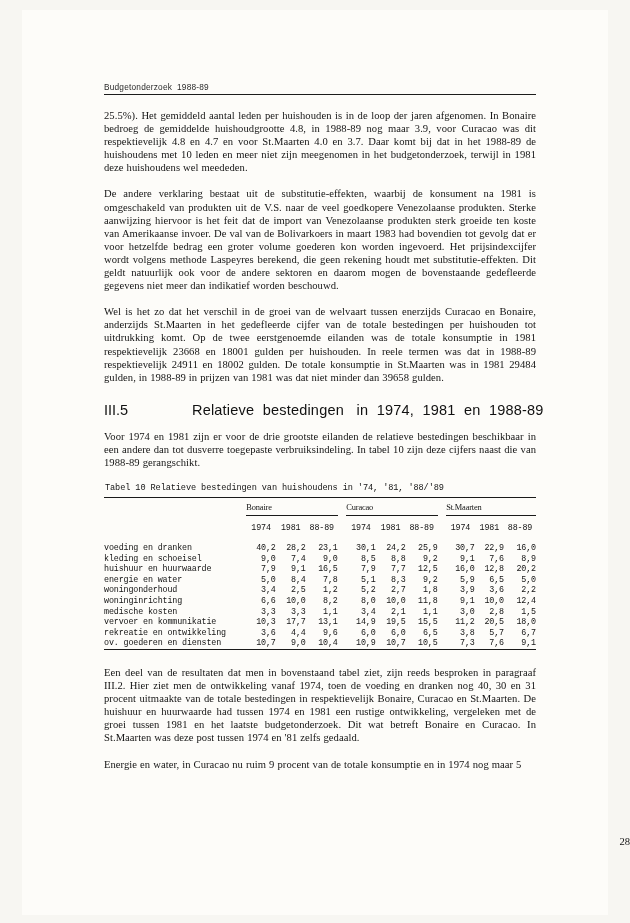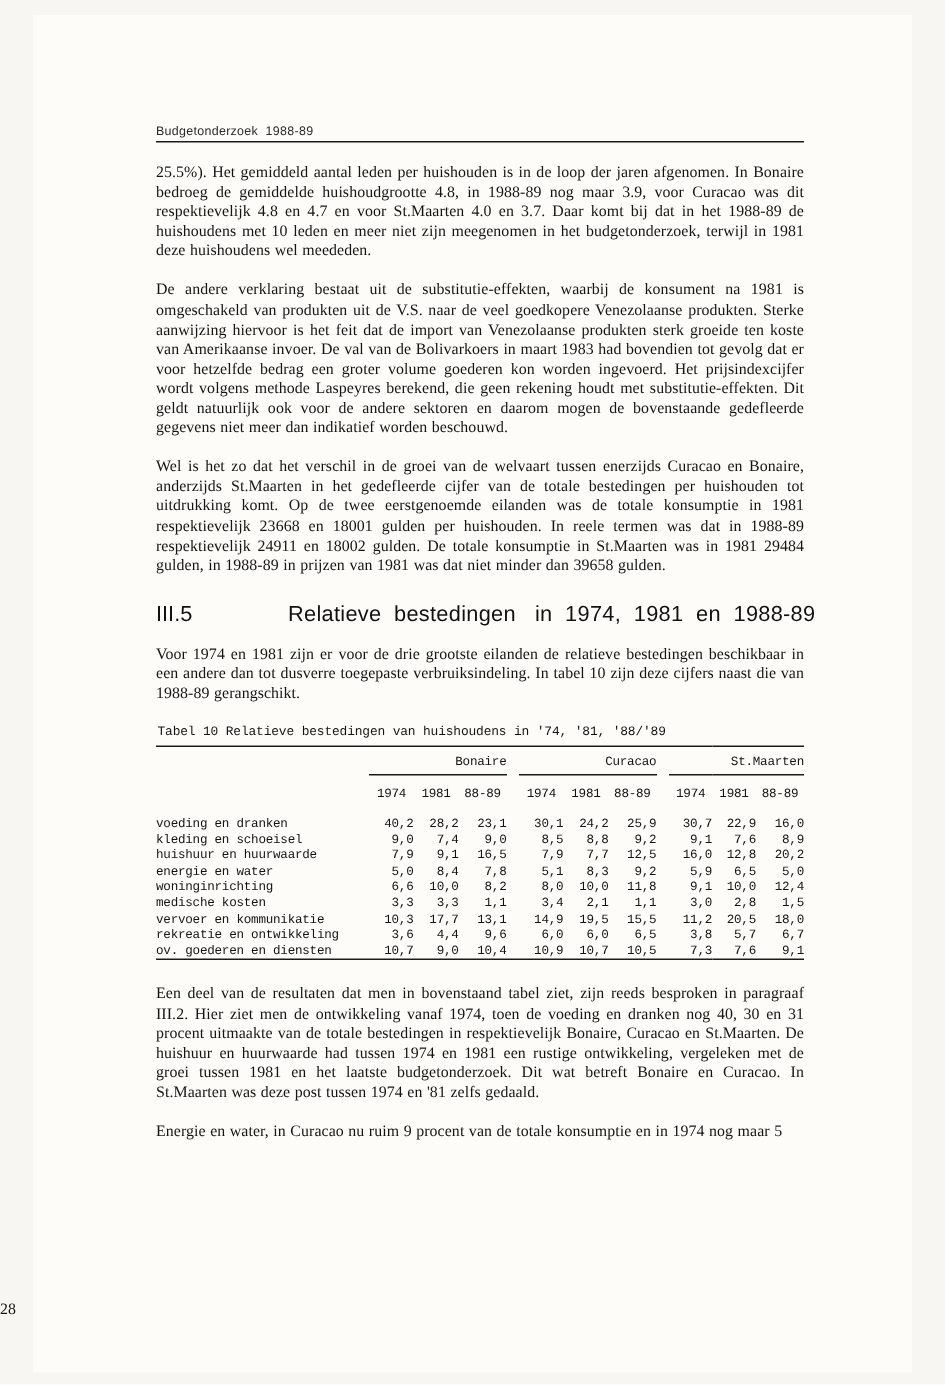--- a/index.html
+++ b/index.html
@@ -101,24 +101,25 @@
   }
   table.rel td, table.rel th {
     padding: 0;
     font-weight: normal;
     vertical-align: bottom;
   }
   .rule-top td { border-top: 1.5px solid #1a1a1a; height: 5px; }
   .rule-mid td { height: 4px; }
   .rule-bottom td { border-top: 1.5px solid #1a1a1a; height: 2px; }
   .grp-label {
-    text-align: right;
+    text-align: left;
     font-size: 8.4px;
     padding-bottom: 2px;
     white-space: pre;
+    font-family: Liberation Serif, serif;
   }
   .grp-underline {
     border-bottom: 1.1px solid #1a1a1a;
     height: 3px;
   }
   .yr {
     text-align: center;
     font-size: 8.4px;
     padding-bottom: 3px;
     white-space: pre;
@@ -137,23 +138,23 @@
     padding-left: 5px;
   }
   .gapcol { width: 11px; }
   .spacer-row td { height: 6px; }
   .total-row td { padding-top: 6px; }
   .hdr-gap td { height: 7px; }
   
   .folio {
     position: absolute;
     left: 0;
-    top: 868px;
+    top: 836px;
     width: 630px;
-    text-align: left;
+    text-align: right;
     font-family: "Liberation Serif", serif;
     font-size: 10.6px;
     color: #141414;
   }
 </style>
 </head>
 <body>
 
 <div class="page"></div>
 <div class="sheet"></div>
@@ -287,20 +288,34 @@
           <td></td>
           <td class="num">5,1</td>
           <td class="num">8,3</td>
           <td class="num">9,2</td>
           <td></td>
           <td class="num">5,9</td>
           <td class="num">6,5</td>
           <td class="num">5,0</td>
         </tr>
         <tr>
+          <td class="lbl">woningonderhoud</td>
+          <td class="num">3,4</td>
+          <td class="num">2,5</td>
+          <td class="num">1,2</td>
+          <td></td>
+          <td class="num">5,2</td>
+          <td class="num">2,7</td>
+          <td class="num">1,8</td>
+          <td></td>
+          <td class="num">3,9</td>
+          <td class="num">3,6</td>
+          <td class="num">2,2</td>
+        </tr>
+        <tr>
           <td class="lbl">woninginrichting</td>
           <td class="num">6,6</td>
           <td class="num">10,0</td>
           <td class="num">8,2</td>
           <td></td>
           <td class="num">8,0</td>
           <td class="num">10,0</td>
           <td class="num">11,8</td>
           <td></td>
           <td class="num">9,1</td>

